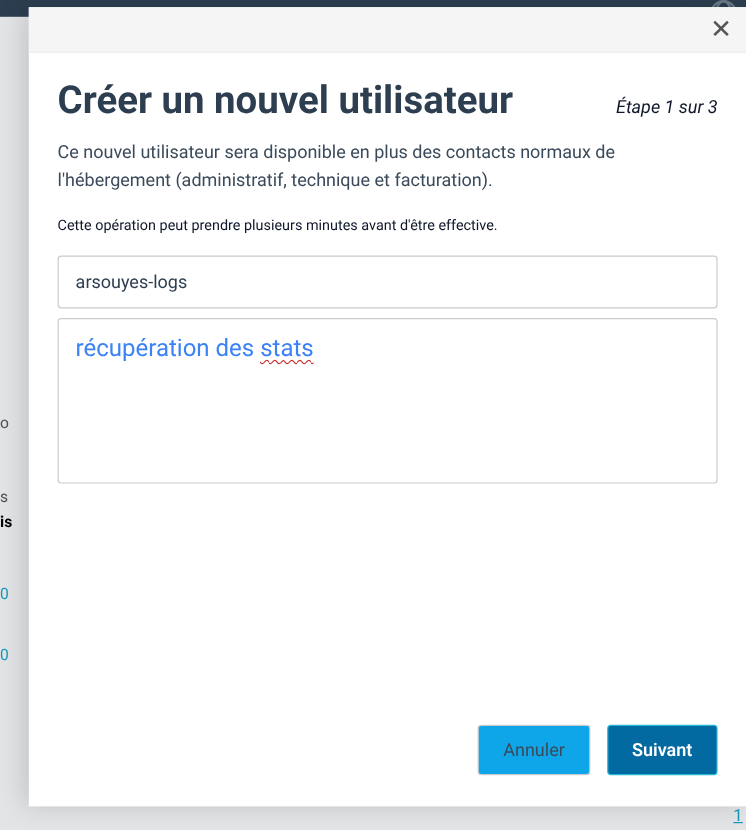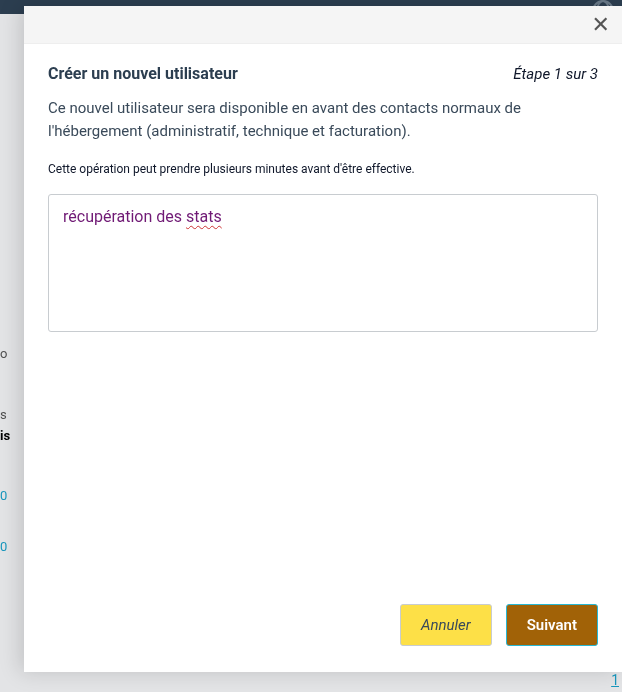--- a/index.html
+++ b/index.html
@@ -48,53 +48,53 @@
   }
   .close-btn {
     font-size:22px; color:#555; cursor:pointer; line-height:1; background:none;border:none;
   }
   .modal-body {
     padding: 20px 24px 16px 24px;
     flex:1; overflow:auto;
     color:#3a4a5a;
   }
   .title-row { display:flex; justify-content:space-between; align-items:baseline; margin-bottom:14px;}
-  .title { font-size:16px; font-weight:700; color:#2c3e50; }
+  .title { font-size:32px; font-weight:700; color:#2c3e50; }
   .step { font-size:15px; font-style:italic; color:#0f172a; }
   .desc { font-size:15px; line-height:1.55; color:#3a4a5a; margin-bottom:18px;}
   .desc p { margin-bottom:0;}
   .warn { font-size:12px; color:#0f172a; margin-bottom:18px;}
   .field-label { font-size:15px; color:#3a4a5a; margin-bottom:10px; display:block;}
   .req { color:#d64040; margin-left:4px;}
   .text-input {
     width:100%; padding:12px 14px; font-size:15px;
     border:1px solid #c8ccd0; border-radius:3px;
     color:#2c3e50; font-family:inherit;
     margin-bottom:8px;
   }
   .hint { font-size:14.5px; color:#1d4a6a; margin-bottom:22px;}
   .textarea {
-    width:100%; height:138px; padding:12px 14px; font-size:16px;
+    width:100%; height:138px; padding:12px 14px; font-size:20px;
     border:1px solid #c8ccd0; border-radius:3px;
-    color:#701a75; font-family:inherit; resize:both;
+    color:#3b82f6; font-family:inherit; resize:both;
   }
   .spellerr { text-decoration: underline wavy #cc3333 1px; text-underline-offset:3px;}
   .modal-footer {
     padding: 14px 24px 26px;
     display:flex; justify-content:flex-end; gap:14px;
   }
   .btn {
     padding:11px 20px; font-size:15px; border-radius:3px; cursor:pointer;
     font-family:inherit;
   }
   .btn-secondary {
-    background:#fde047; border:1px solid #c8ccd0; color:#3a4a5a;font-style:italic;
+    background:#0ea5e9; border:1px solid #c8ccd0; color:#3a4a5a;
   }
   .btn-primary {
-    background:#a16207; border:1px solid #28b7d3; color:#fff; font-weight:600;
+    background:#0369a1; border:1px solid #28b7d3; color:#fff; font-weight:600;
   }
 </style>
 </head>
 <body>
 
 <div class="backdrop">
   <div class="backdrop-topright">
     <span>FR</span>
     <span class="globe"></span>
   </div>
@@ -118,24 +118,25 @@
 <div class="modal">
   <div class="modal-header">
     <button class="close-btn">✕</button>
   </div>
   <div class="modal-body">
     <div class="title-row">
       <h1 class="title">Créer un nouvel utilisateur</h1>
       <span class="step">Étape 1 sur 3</span>
     </div>
     <div class="desc">
-      <p>Ce nouvel utilisateur sera disponible en avant des contacts normaux de l'hébergement (administratif, technique et facturation).</p>
+      <p>Ce nouvel utilisateur sera disponible en plus des contacts normaux de l'hébergement (administratif, technique et facturation).</p>
     </div>
     <p class="warn">Cette opération peut prendre plusieurs minutes avant d'être effective.</p>
 
+    <input class="text-input" type="text" value="arsouyes-logs" style="">
 
     <div class="textarea" contenteditable="true" style=""><span>récupération des </span><span class="spellerr">stats</span></div>
   </div>
   <div class="modal-footer">
     <button class="btn btn-secondary">Annuler</button>
     <button class="btn btn-primary">Suivant</button>
   </div>
 </div>
 
 </body></html>

